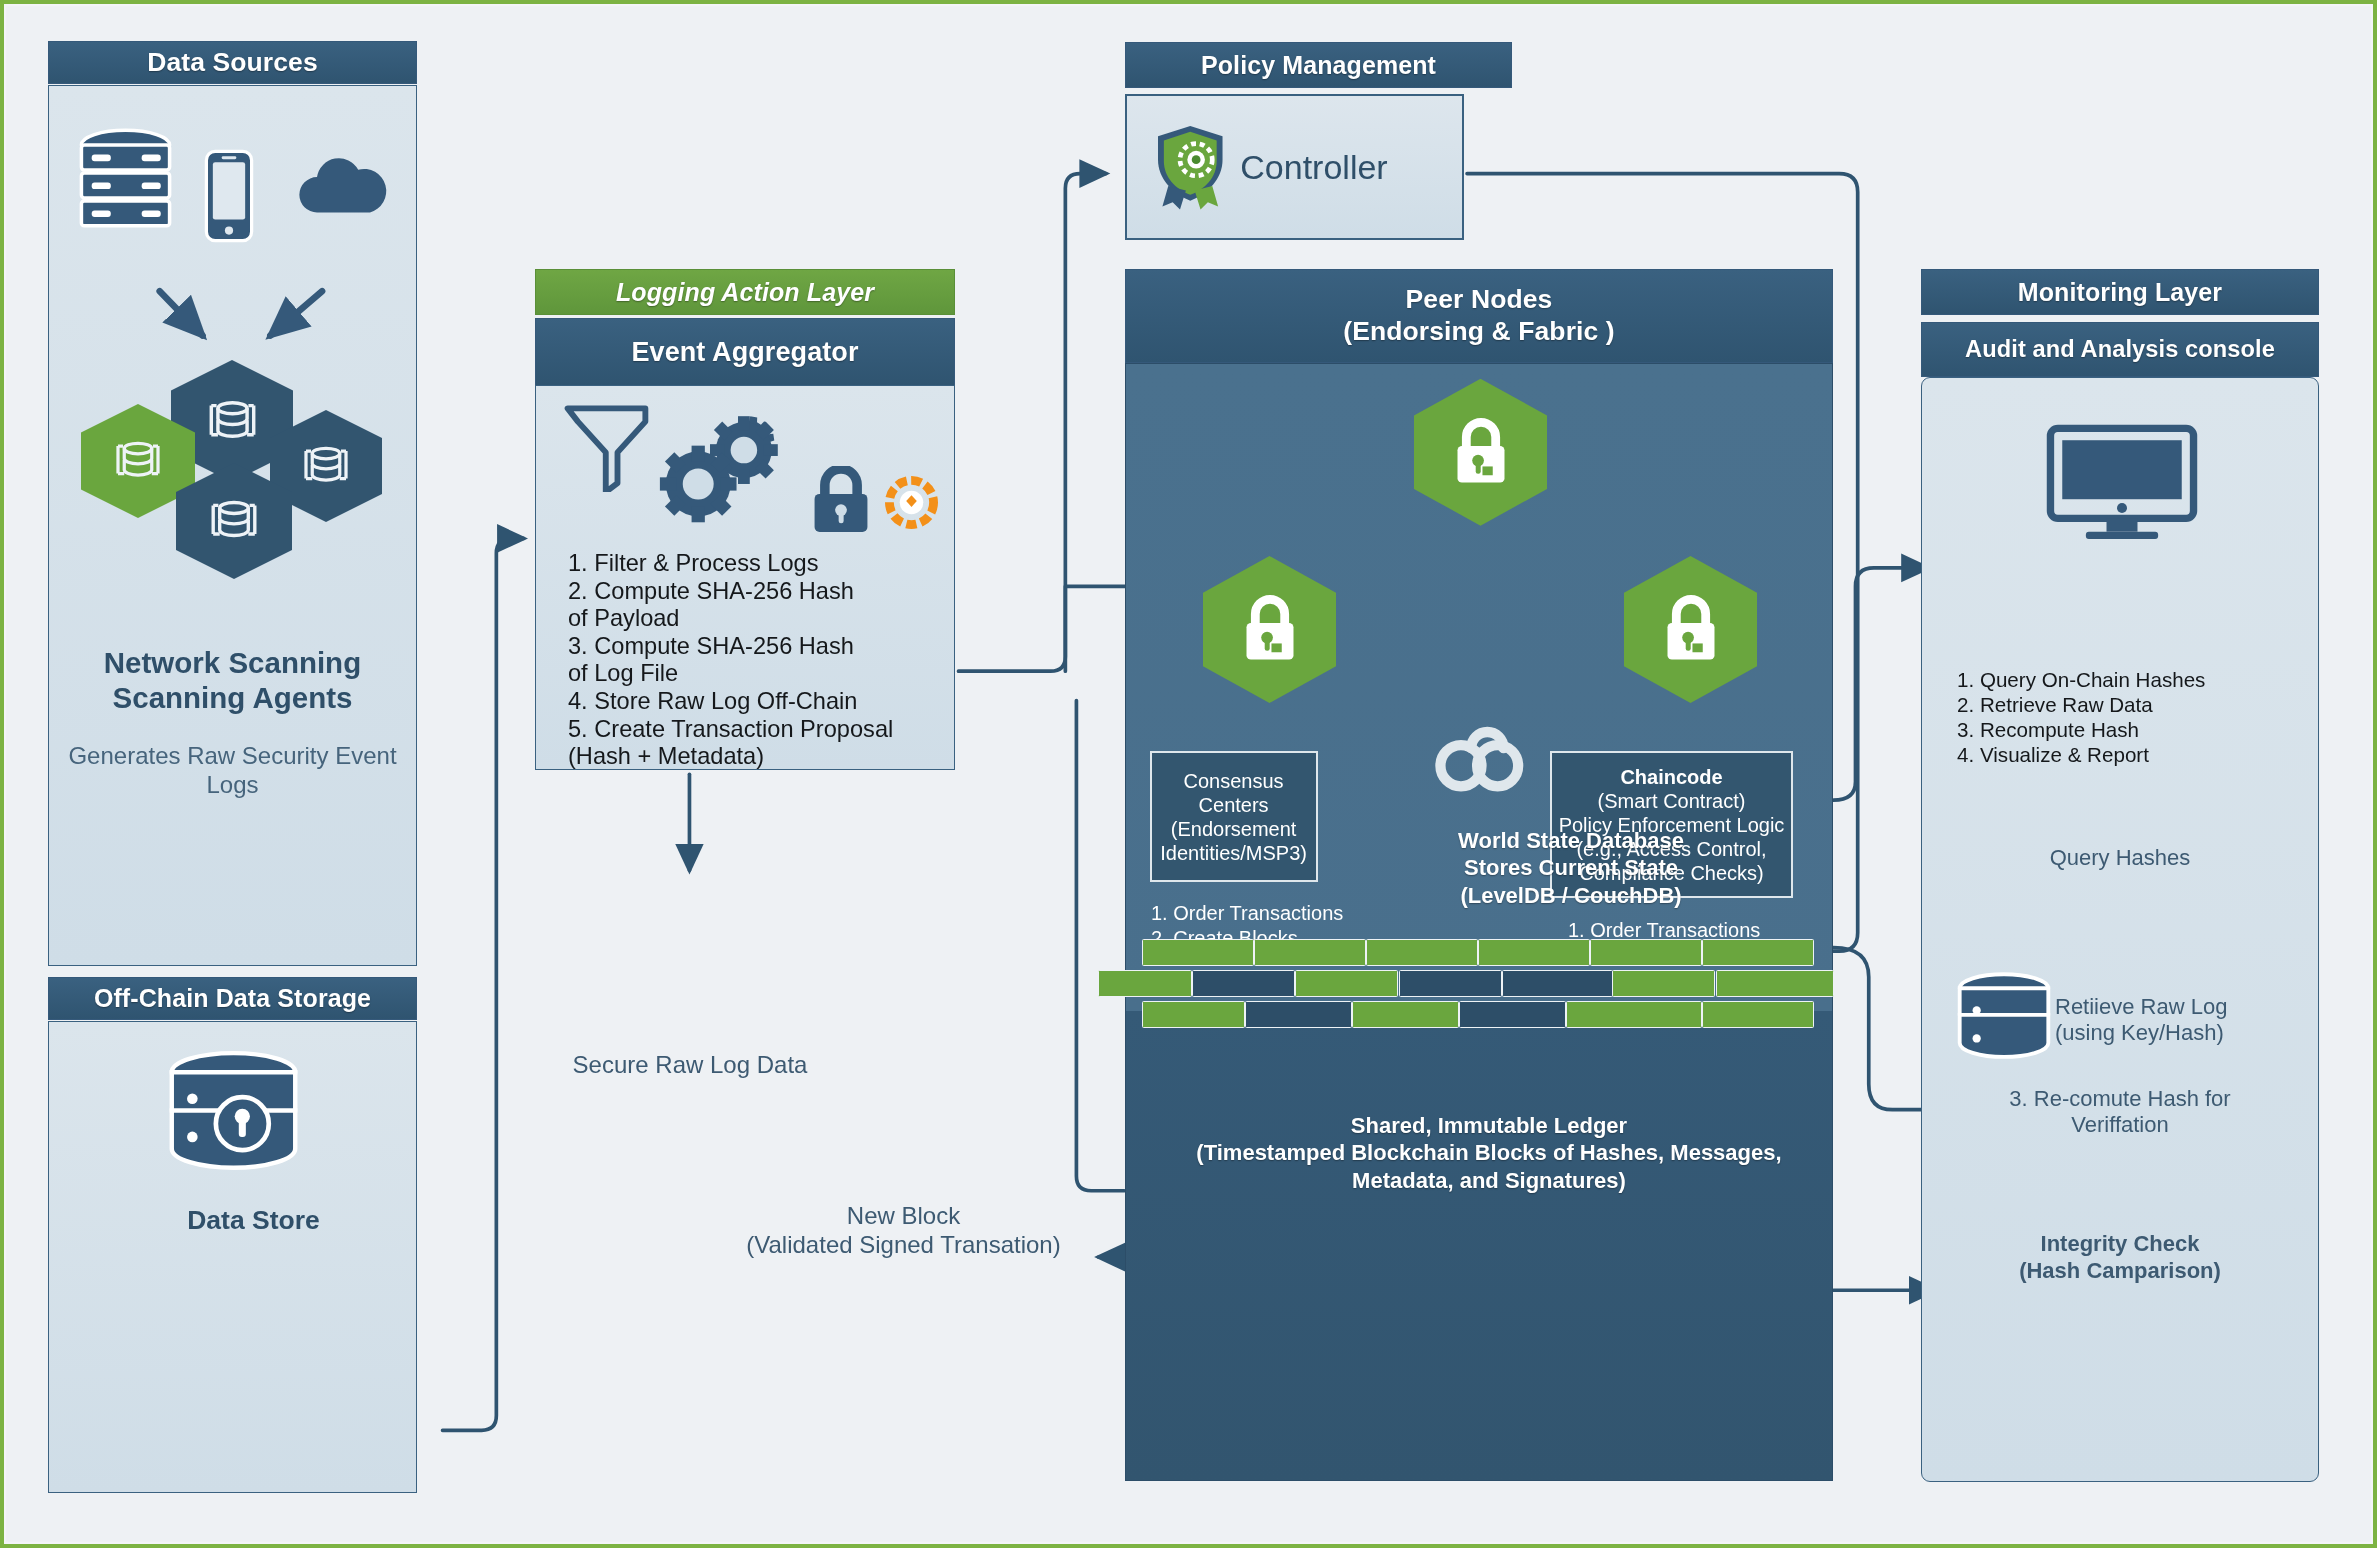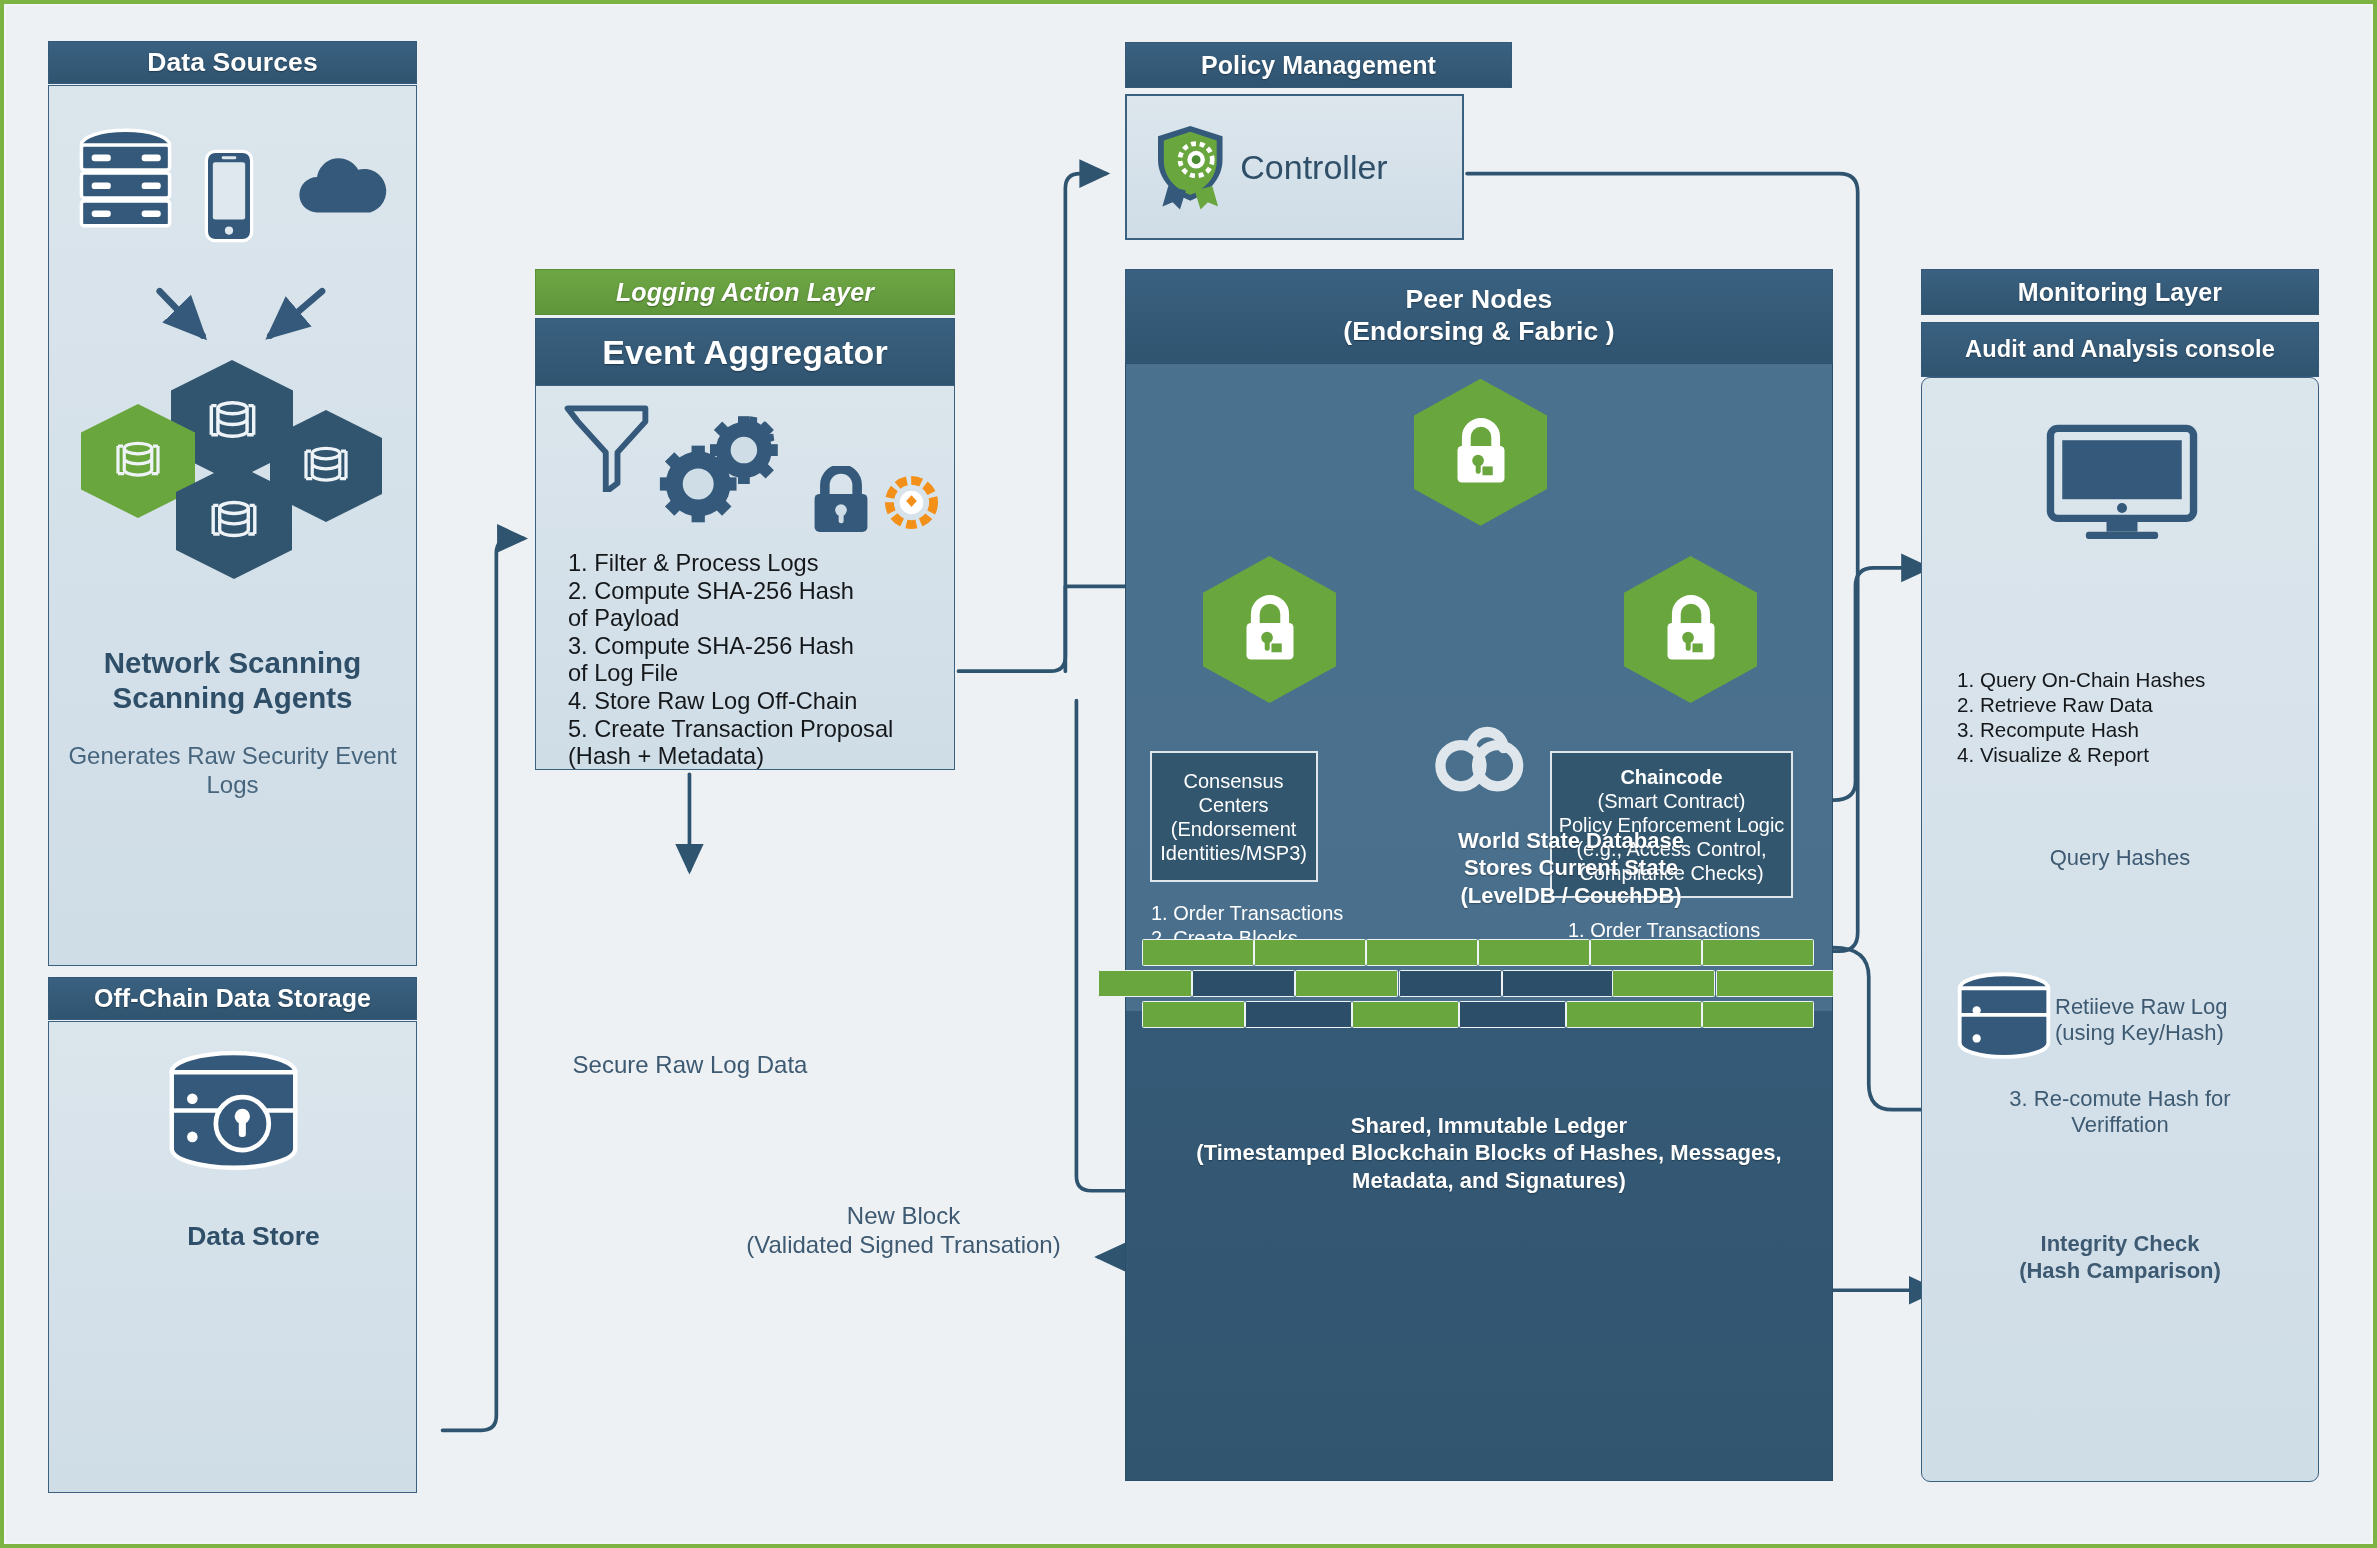--- a/index.html
+++ b/index.html
@@ -66,21 +66,21 @@
     position:absolute;
     clip-path:polygon(50% 0%,100% 25%,100% 75%,50% 100%,0% 75%,0% 25%);
     display:flex;align-items:center;justify-content:center;
   }
   .hex.dark{background:#32556f;}
   .hex.green{background:#6aa63e;}
 
   
   #logging{left:531px;top:265px;width:420px;height:501px;}
   #logBarGreen{position:absolute;left:0;top:0;width:420px;height:46px;font-size:25px;}
-  #logBarDark{position:absolute;left:0;top:49px;width:420px;height:68px;font-size:34px;}
+  #logBarDark{position:absolute;left:0;top:49px;width:420px;height:68px;font-size:27px;}
   #logBody{position:absolute;left:0;top:116px;width:420px;height:385px;}
   .steps{
     position:absolute;color:#15181b;font-size:23.6px;line-height:1.17;white-space:pre-line;
   }
 
   
   #policy{left:1121px;top:37px;width:339px;height:199px;}
   #polBar{position:absolute;left:0;top:1px;width:387px;height:46px;font-size:25px;}
   #polBody{position:absolute;left:0;top:53px;width:339px;height:146px;background:linear-gradient(180deg,#dde6ed 0%,#cfdde7 100%);border:2.2px solid #3a6180;box-sizing:border-box;display:flex;align-items:center;}
   #ctrlLabel{color:#2f4f69;font-size:34px;font-weight:400;margin-left:10.3px;}
@@ -292,21 +292,21 @@
           <path d="M8,41 v26 a42,13 0 0 0 84,0 v-26 z"></path>
         </g>
         <circle cx="22" cy="33" r="3.6" fill="#ffffff"></circle>
         <circle cx="22" cy="59" r="3.6" fill="#ffffff"></circle>
         <circle cx="56" cy="50" r="18" fill="#35597a" stroke="#ffffff" stroke-width="3.2"></circle>
         <g fill="#ffffff">
           <circle cx="56" cy="45" r="5.2"></circle>
           <rect x="53.6" y="46" width="4.8" height="13" rx="2"></rect>
         </g>
       </svg>
-      <div class="store-label" style="top:199px;margin-left:42px;">Data Store</div>
+      <div class="store-label" style="top:183px;margin-left:42px;">Data Store</div>
     </div>
   </div>
 
   <div class="panel" id="logging">
     <div class="bar green" id="logBarGreen">Logging Action Layer</div>
     <div class="bar" id="logBarDark">Event Aggregator</div>
     <div class="body" id="logBody">
 
       <svg style="position:absolute;left:26.5px;top:17.7px;" width="87" height="88" viewBox="0 0 59 60">
         <path d="M3,3 h53 v9 l-19,21 v21 l-8,6 v-27 l-19,-21 z" fill="none" stroke="#35597a" stroke-width="4" stroke-linejoin="round"></path>

